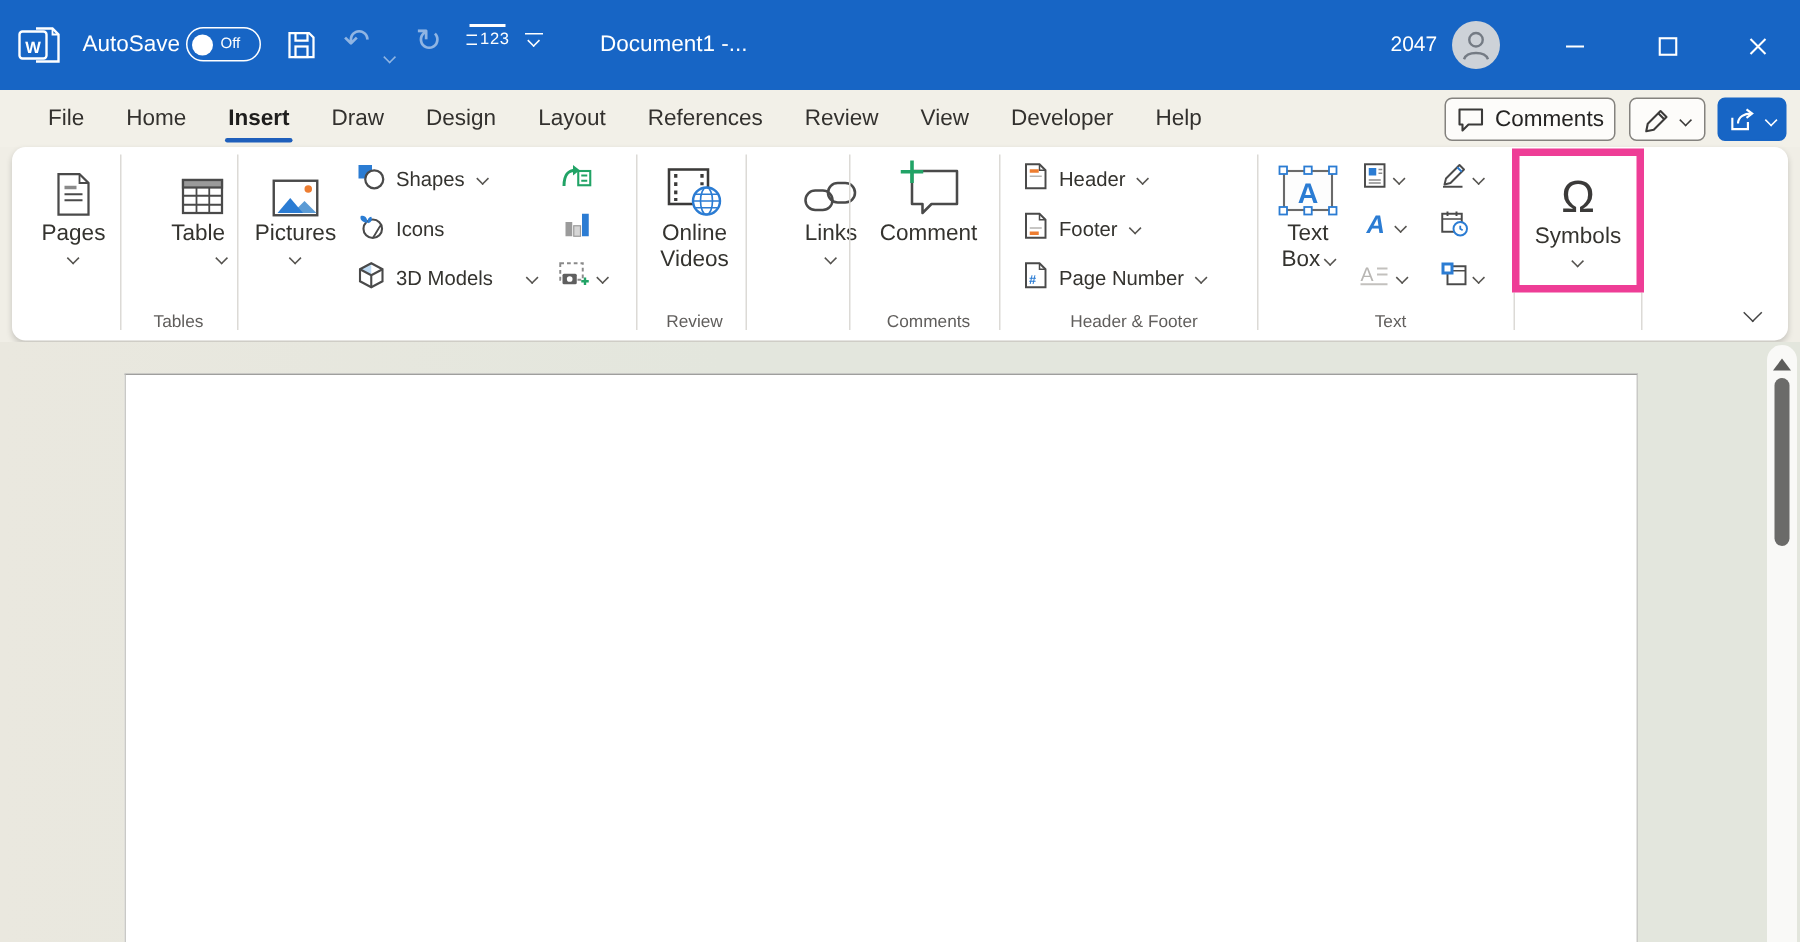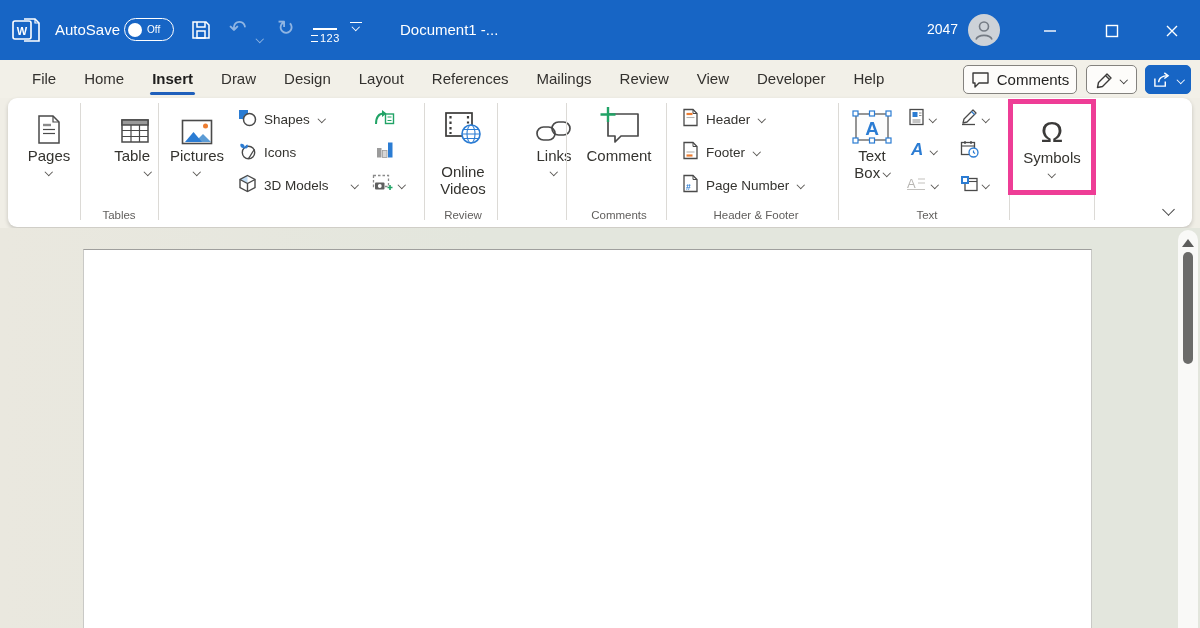--- a/index.html
+++ b/index.html
@@ -85,21 +85,21 @@
   <span class="abs" style="left:190px;top:19px;">
     <svg width="22" height="22" viewBox="0 0 22 22" fill="none" stroke="#fff" stroke-width="1.5">
       <path d="M3 3 h13 l3 3 v13 h-16 z"></path>
         <path d="M7 3 v5 h8 v-5"></path>
         <rect x="7" y="12" width="8" height="7"></rect>
     </svg>
   </span>
   <span class="abs ghost undo-glyph" style="left:229px;top:17px;">↶</span>
   <span class="abs ghost" style="left:257px;top:27px;color:#fff;"><span class="chv sm"></span></span>
   <span class="abs ghost undo-glyph" style="left:277px;top:17px;">↻</span>
-  <div class="abs l123" style="left:311px;top:28px;text-align:right;">
+  <div class="abs l123" style="left:311px;top:16px;text-align:right;">
     <div class="l123-line"></div>
     <div class="l123-txt">
         <span class="eqlines"></span>
         <span>123</span>
       </div>
   </div>
   <div class="abs qat-more" style="left:350px;top:22px;">
     <span class="bar"></span>
     <span class="chv sm"></span>
   </div>
@@ -131,21 +131,20 @@
 
 <div class="menubar">
   <div class="mtabs">
     <span class="mtab">File</span>
     <span class="mtab">Home</span>
     <span class="mtab active">Insert</span>
     <span class="mtab">Draw</span>
     <span class="mtab">Design</span>
     <span class="mtab">Layout</span>
     <span class="mtab">References</span>
-    <span class="mtab">Mailings</span>
     <span class="mtab">Review</span>
     <span class="mtab">View</span>
     <span class="mtab">Developer</span>
     <span class="mtab">Help</span>
   </div>
   <div class="mbtn" style="left:963px;width:114px;">
     <svg width="19" height="17" viewBox="0 0 19 17" fill="none" stroke="#3b3a39" stroke-width="1.4">
       <path d="M2 2 h15 v10 h-9 l-4 4 v-4 h-2 z" stroke-linejoin="round"></path>
     </svg>
     <span style="font-size:15px;color:#252423;">Comments</span>
@@ -281,21 +280,21 @@
           <circle cx="7.8" cy="12" r="1.9" fill="#fff"></circle>
           <path d="M15.5 13.5 h5 M18 11 v5" stroke="#21A366" stroke-width="1.6"></path>
         </svg>
       </span>
       <span class="rchv chv sm"></span>
     </div>
   </div>
   <div class="vsep" style="left:416px;"></div>
 
   <div class="grp" style="left:422px;width:66px;">
-    <div class="bigbtn" style="left:0;width:66px;gap:16px;">
+    <div class="bigbtn" style="left:0;width:66px;">
       <span class="ic">
         <svg width="38" height="34" viewBox="0 0 38 34" fill="none">
           <rect x="2" y="2" width="26" height="23" stroke="#3b3a39" stroke-width="1.7"></rect>
           <path d="M6.5 5 v2.5 M6.5 10.5 v2.5 M6.5 16 v2.5 M6.5 21 v2" stroke="#3b3a39" stroke-width="2.2"></path>
           <path d="M24 5 v2.5 M24 10.5 v2" stroke="#3b3a39" stroke-width="2.2"></path>
           <circle cx="27" cy="23" r="9" fill="#fff" stroke="#2B7CD3" stroke-width="1.6"></circle>
           <ellipse cx="27" cy="23" rx="4" ry="9" stroke="#2B7CD3" stroke-width="1.1"></ellipse>
           <path d="M18.5 23 h17 M20 18.5 h14 M20 27.5 h14" stroke="#2B7CD3" stroke-width="1.1"></path>
         </svg>
       </span>

